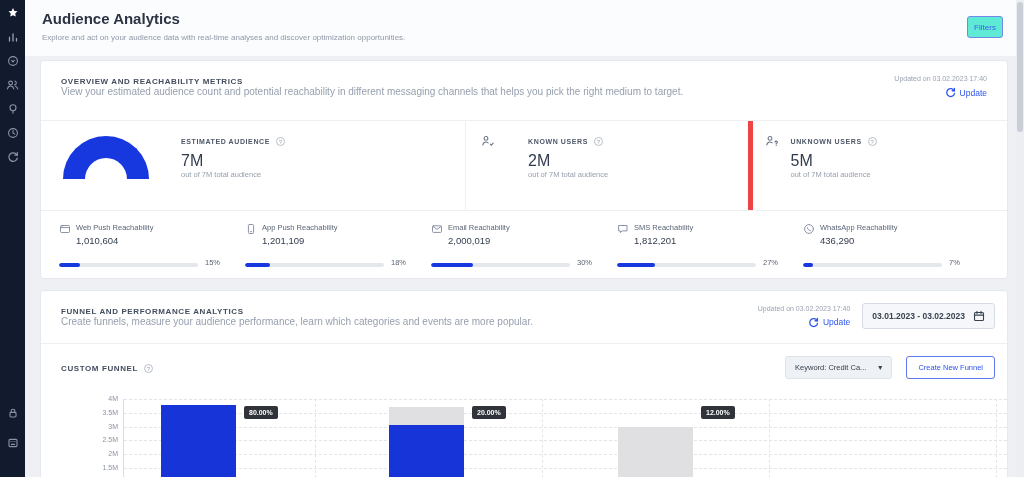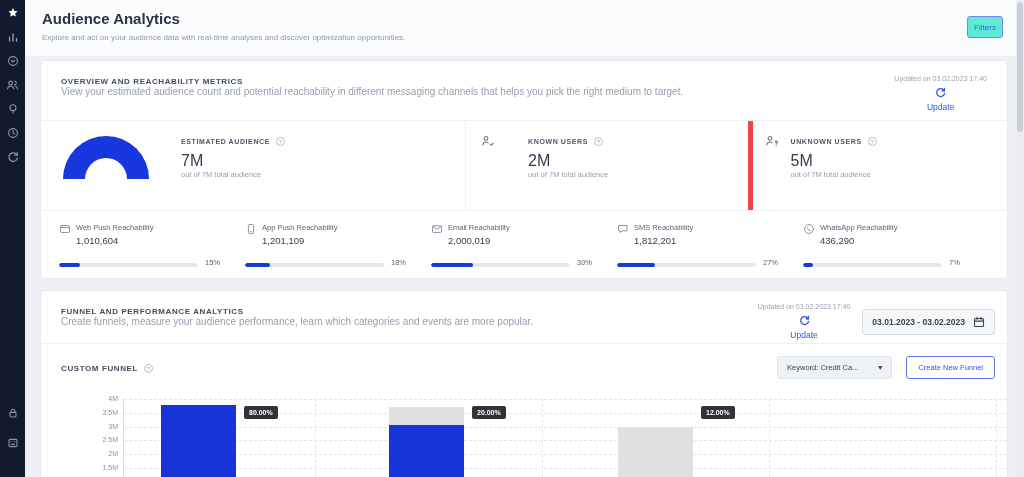--- a/index.html
+++ b/index.html
@@ -31,21 +31,21 @@
   
   .card { position:absolute; left:40px; width:968px; background:#fff; border:1px solid #e5e8ee; border-radius:4px; }
   .card1 { top:60px; height:219px; }
   .card2 { top:290px; height:200px; }
   .card-title { font-size:8px; font-weight:700; letter-spacing:.6px; color:#434d5e; }
   .card-sub { font-size:10px; color:#97a0ae; }
   .card-head { position:absolute; left:20px; top:16px; }
   .hrule { position:absolute; left:0; width:100%; border-top:1px solid #edeff3; }
   .updated-box { text-align:right; }
   .updated-txt { font-size:7px; color:#9aa3b2; }
-  .update-link { margin-top:5px; font-size:8.5px; color:#2d54ed; display:flex; align-items:center; justify-content:flex-end; gap:4px; cursor:pointer;flex-direction:column; }
+  .update-link { margin-top:5px; font-size:8.5px; color:#2d54ed; display:flex; align-items:center; justify-content:flex-end; gap:4px; cursor:pointer; }
   
   .metrics-row { position:absolute; left:0; top:60px; width:100%; height:90px; display:flex; }
   .mcol { position:relative; height:100%; }
   .mcol1 { width:425px; }
   .mcol2 { width:283px; border-left:1px solid #edeff3; }
   .mcol3 { width:260px; border-left:5px solid #ef4444; }
   .half-donut {
     position:absolute; left:22px; top:15px; width:86px; height:43px;
     border:22px solid #1737df; border-bottom:none;
     border-radius:86px 86px 0 0;
@@ -80,21 +80,21 @@
   .datebox {
     display:flex; align-items:center; gap:8px;
     background:#f5f7fa; border:1px solid #d7dce4; border-radius:3px;
     padding:6px 9px; font-size:8.5px; font-weight:600; color:#39424f; cursor:pointer;
   }
   .funnel-toolbar { position:absolute; left:0; top:52px; width:100%; height:48px; }
   .ft-label { position:absolute; left:20px; top:21px; display:flex; align-items:center; gap:6px; }
   .ft-right { position:absolute; right:12px; top:13px; display:flex; align-items:center; gap:14px; }
   .kw-dd {
     background:#eef1f5; border:1px solid #e0e4ea; border-radius:3px;
-    padding:6px 9px; font-size:7.5px; color:#39424f; display:flex; align-items:center; gap:20px; cursor:pointer;
+    padding:6px 9px; font-size:7.5px; color:#39424f; display:flex; align-items:center; gap:12px; cursor:pointer;
   }
   .kw-caret { font-size:8px; color:#39424f; }
   .create-btn {
     background:#fff; border:1px solid #5e77ea; border-radius:3px;
     padding:6px 11px; font-size:7.5px; color:#2d54ed; font-family:inherit; cursor:pointer;
   }
   
   .chart-plot { position:absolute; left:82px; top:108px; width:884px; height:145px; border-left:1px solid #d9dde3; }
   .gridline { position:absolute; left:0; width:100%; border-top:1px dashed #e3e5e9; }
   .vgridline { position:absolute; top:0; height:100%; border-left:1px dashed #e3e5e9; }

